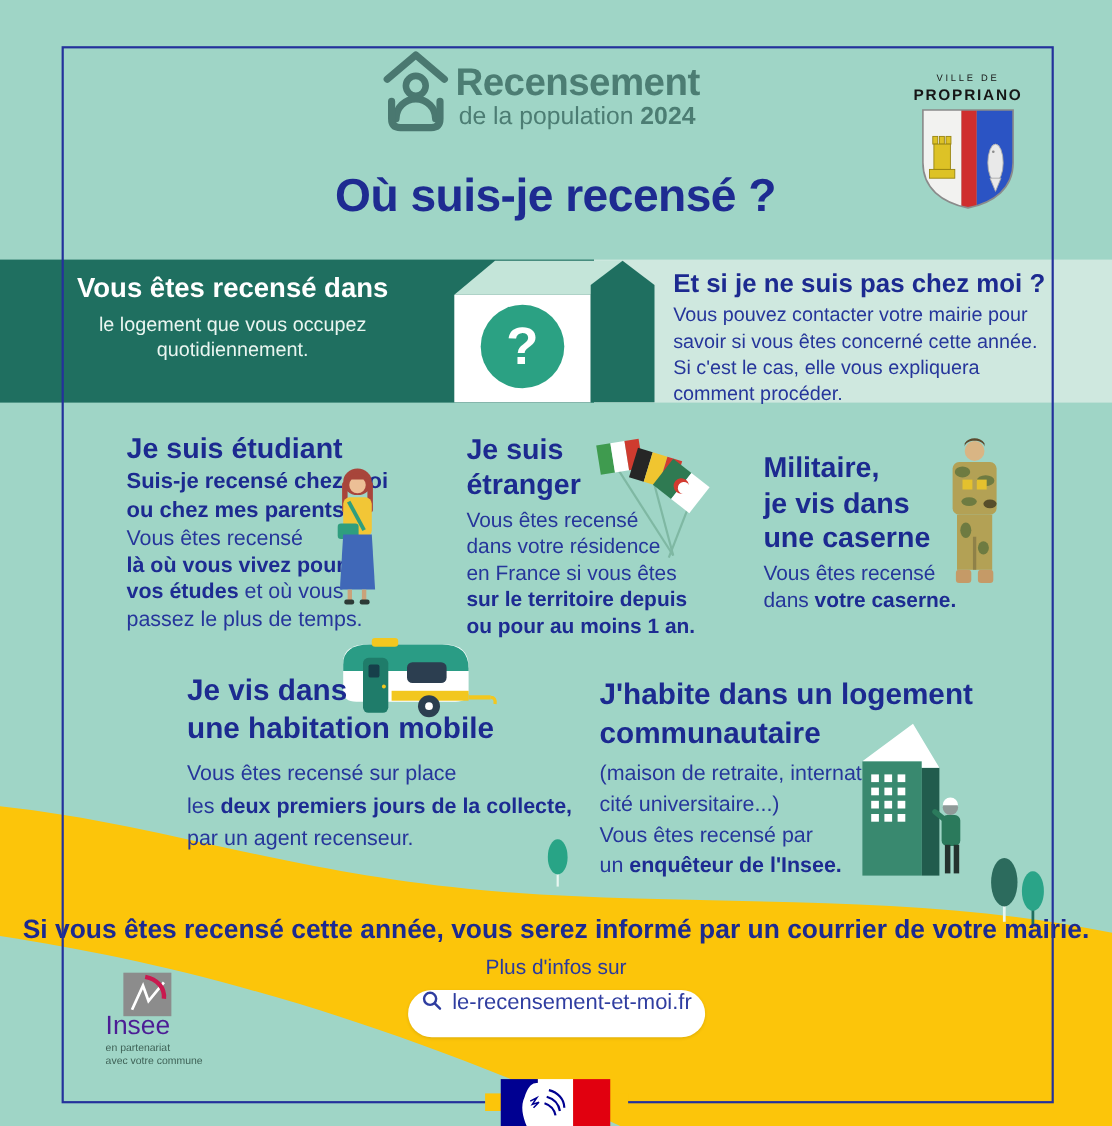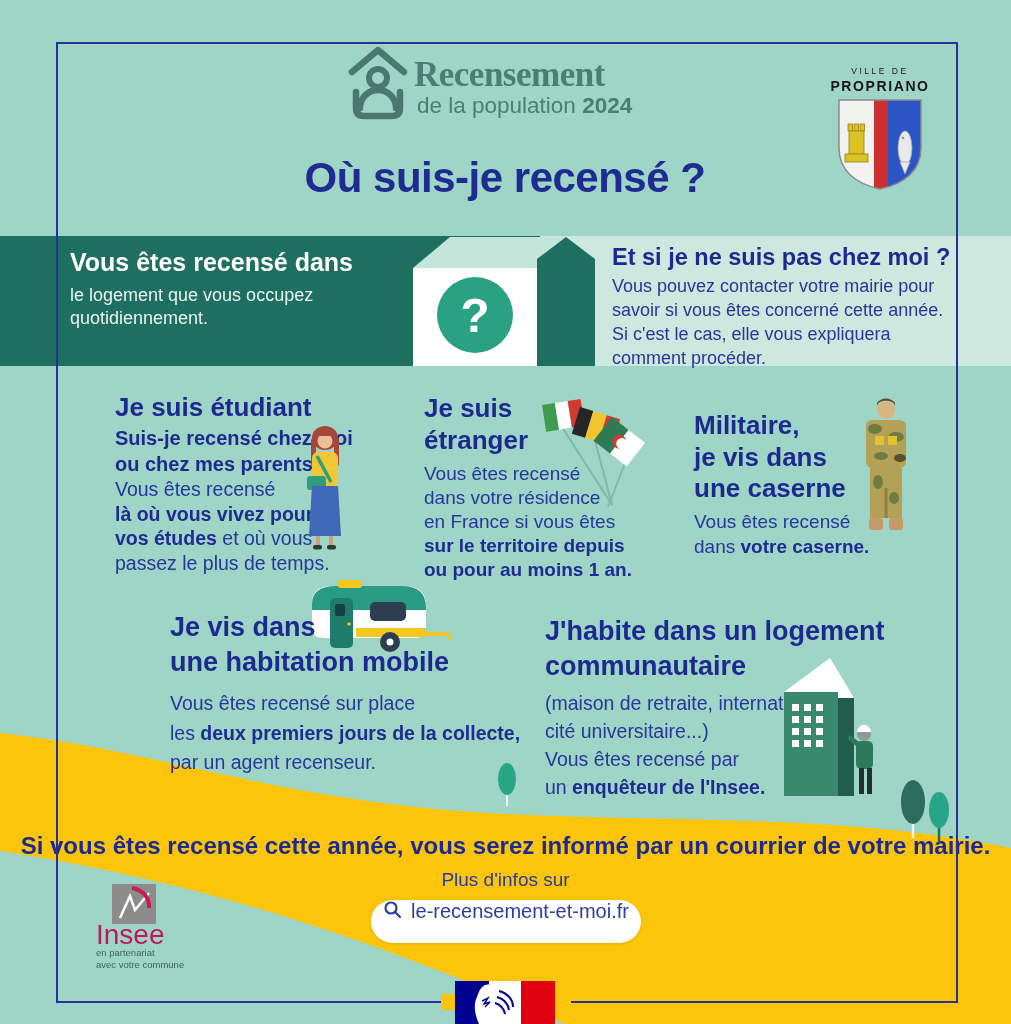--- a/index.html
+++ b/index.html
@@ -7,21 +7,21 @@
     position:relative;width:1011px;height:1024px;overflow:hidden;
     background:#9fd5c6;
     font-family:"Liberation Sans",sans-serif;
     -webkit-font-smoothing:antialiased;
   }
   .abs{position:absolute;}
   .line{white-space:nowrap;}
   .z1{z-index:1}.z2{z-index:2}.z3{z-index:3}.z5{z-index:5}.z7{z-index:7}
 
   
-  .logo-title{font-size:35px;font-weight:700;color:#4c7d73;letter-spacing:-.5px;font-family:Liberation Serif, serif;}
+  .logo-title{font-size:35px;font-weight:700;color:#4c7d73;letter-spacing:-.5px;}
   .logo-sub{font-size:22.5px;color:#4c7d73;}
   .logo-sub .yr{font-weight:700;}
   .city{width:130px;text-align:center;color:#161616;}
   .city-small{font-size:8.5px;letter-spacing:2.5px;font-weight:500;}
   .city-name{font-size:14px;letter-spacing:1.6px;font-weight:700;margin-top:2px;}
   .page-title{width:520px;text-align:center;font-size:42px;font-weight:800;color:#1e2b91;letter-spacing:-.5px;}
 
   
   .banner-dark{left:0;top:236px;width:540px;height:130px;background:#1f6f60;}
   .banner-mint{left:540px;top:236px;width:471px;height:130px;background:#cfe8df;}
@@ -54,21 +54,21 @@
 
   
   .notice{left:0;top:832px;width:1011px;text-align:center;font-size:24px;font-weight:700;color:#1c2a90;}
   .moreinfo{left:0;top:869px;width:1011px;text-align:center;font-size:19px;color:#2a3a9e;}
   .pill{
     left:371px;top:900px;width:270px;height:43px;border-radius:22px;background:#ffffff;
     display:flex;align-items:flex-start;justify-content:center;gap:9px;
     box-shadow:0 1px 3px rgba(0,0,0,.12);cursor:pointer;
   }
   .pill-text{font-size:20px;color:#2f3da0;font-weight:500;}
-  .insee-name{font-size:28px;color:#be185d;}
+  .insee-name{font-size:24px;color:#4c1d95;}
   .insee-partner{font-size:9.5px;line-height:11.5px;color:#3f6257;}
   .flag-underlay{left:441px;top:994px;width:130px;height:16px;background:#fcc50a;}
 </style>
 </head>
 <body>
 
 <div class="stage">
 
   <svg class="abs z1" style="left:0;top:0;" width="1011" height="1024" viewBox="0 0 1011 1024">
     <path fill="#fcc50a" d="M0,733 C140,748 250,790 425,808 C620,827 820,808 1011,848 L1011,1024 L0,1024 Z"></path>
@@ -137,21 +137,21 @@
           <polygon points="63,64 73,64 68,76"></polygon>
           <circle cx="66" cy="40" r="1.2" fill="#8c8c8c" stroke="none"></circle>
         </g>
       </g>
       <path d="M2,2 H84 V50 C84,73 67,86 43,91 C19,86 2,73 2,50 Z" fill="none" stroke="#8b8b8b" stroke-width="1.5"></path>
     </svg>
   </div>
 
   <div class="abs z3 page-title line" style="left:245px;top:154px;">Où suis-je recensé ?</div>
 
-  <div class="abs z3" style="left:70px;top:246px;">
+  <div class="abs z3" style="left:70px;top:246px;text-align:center;">
     <div class="line bl-t">Vous êtes recensé dans</div>
     <div class="line bl-b" style="margin-top:5px;">le logement que vous occupez</div>
     <div class="line bl-b">quotidiennement.</div>
   </div>
 
   <div class="abs z3" style="left:612px;top:243px;">
     <div class="line br-t">Et si je ne suis pas chez moi ?</div>
     <div class="line br-b" style="margin-top:3px;">Vous pouvez contacter votre mairie pour</div>
     <div class="line br-b">savoir si vous êtes concerné cette année.</div>
     <div class="line br-b">Si c'est le cas, elle vous expliquera</div>

